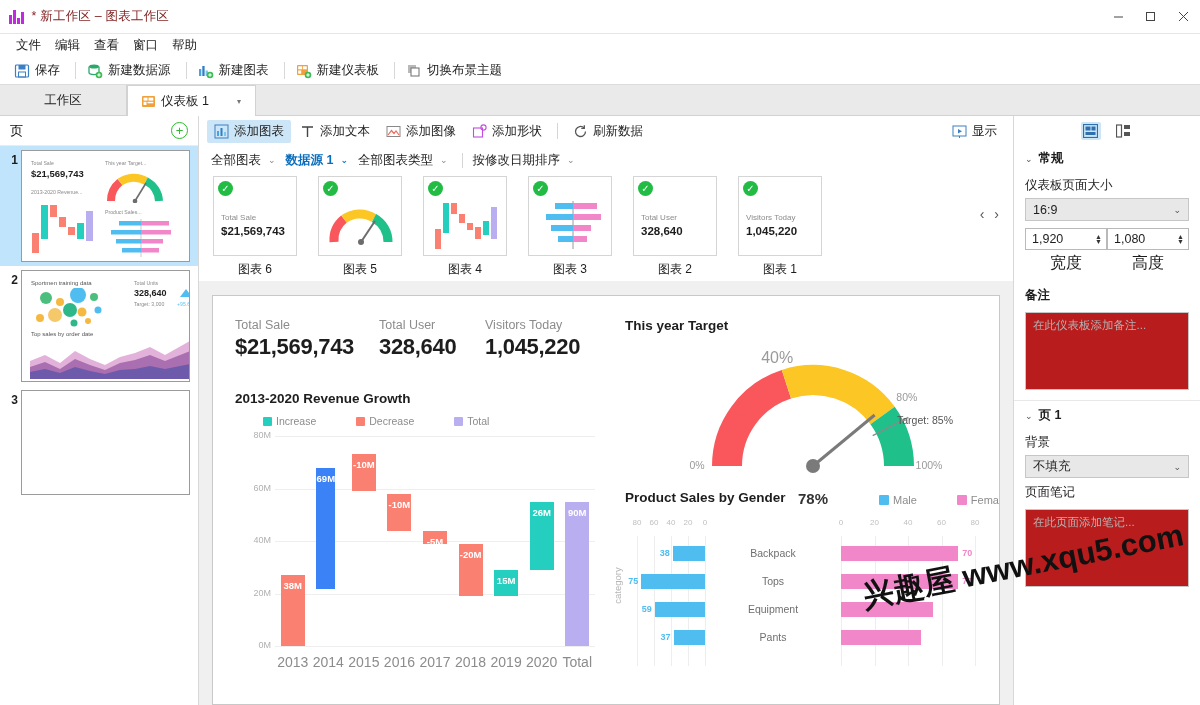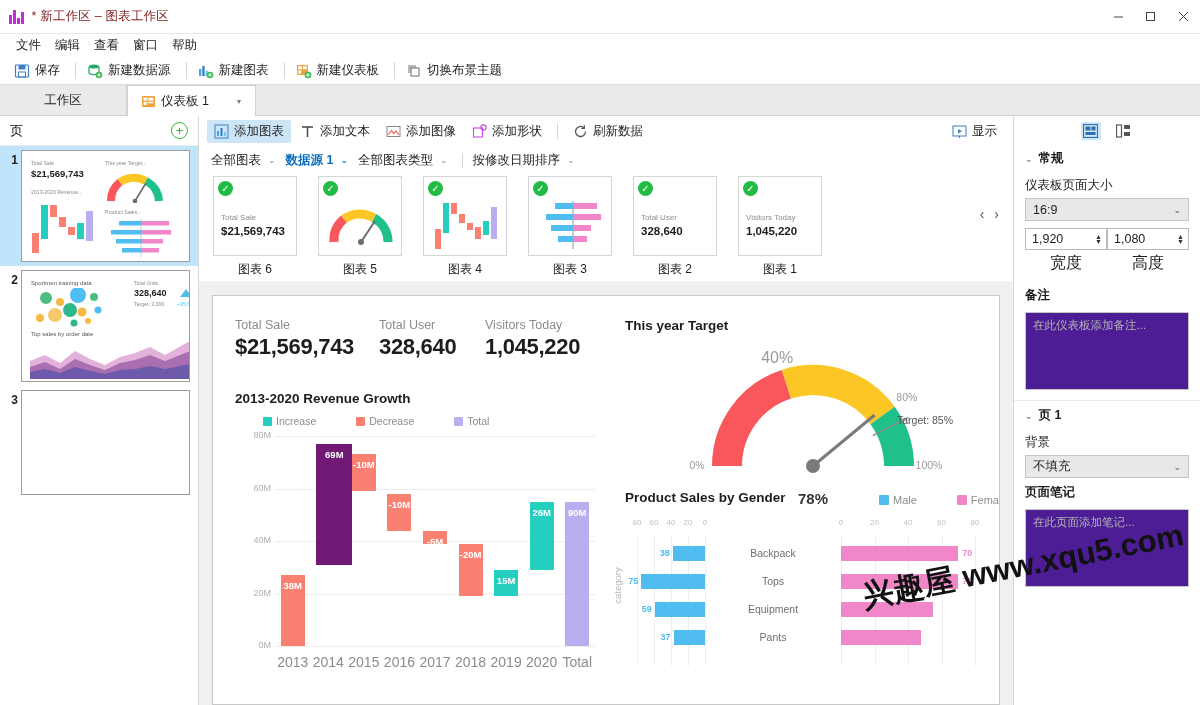--- a/index.html
+++ b/index.html
@@ -145,21 +145,21 @@
   .rlab { font-size: 12.5px; color: #1d1d1d; padding: 6px 11px 4px 11px; }
   .rsel { margin: 0 11px; height: 23px; background: #e8e8e8; border: 1px solid #c6c6c6;
           display: flex; align-items: center; padding: 0 7px; font-size: 12.5px; color: #1d1d1d; }
   .rsel .cv { margin-left: auto; font-size: 9px; color: #555; }
   .spin-row { display: flex; margin: 7px 11px 0 11px; }
   .spin { flex: 1; }
   .spin .fld { height: 22px; border: 1px solid #b9b9b9; background: #fff; display: flex; align-items: center;
                padding: 0 4px 0 6px; font-size: 12.5px; color: #1d1d1d; }
   .spin .arrows { margin-left: auto; display: flex; flex-direction: column; line-height: 5px; font-size: 7px; color: #333; }
   .spin .cap { text-align: center; font-size: 16px; color: #1d1d1d; margin-top: 3px; }
-  .rarea { margin: 4px 11px 0 11px; height: 78px; border: 1px solid #c6c6c6; background: #4c1d95;
+  .rarea { margin: 4px 11px 0 11px; height: 78px; border: 1px solid #c6c6c6; background: #b91c1c;
            font-size: 11.5px; color: #b3b3b3; padding: 5px 7px; }
   .rdiv { height: 1px; background: #e8e8e8; margin: 10px 0 2px 0; }
 
   
   .wm { position: absolute; color: #111; font-weight: bold; white-space: nowrap;
         transform: rotate(-11deg); pointer-events: none; }
   .wm1 { left: 860px; top: 545px; font-size: 31px; }
 </style>
 </head>
 <body>
@@ -573,21 +573,21 @@
             <div class="gridline" style="left:62px;top:245px;width:320px"></div>
             <div class="axlabel" style="left:28px;top:239px;width:30px;text-align:right">40M</div>
             <div class="gridline" style="left:62px;top:192.5px;width:320px"></div>
             <div class="axlabel" style="left:28px;top:186.5px;width:30px;text-align:right">60M</div>
             <div class="gridline" style="left:62px;top:140px;width:320px"></div>
             <div class="axlabel" style="left:28px;top:134px;width:30px;text-align:right">80M</div>
             <div class="bar" style="left:67.77777777777777px;top:279.125px;width:24px;height:70.875px;background:#fa8072">
               <span class="dl" style="top:5px">38M</span>
             </div>
             <div class="xtick" style="left:55.77777777777777px;top:358px;width:48px">2013</div>
-            <div class="bar" style="left:103.33333333333334px;top:148px;width:36px;height:120.75px;background:#701a75">
+            <div class="bar" style="left:103.33333333333334px;top:172px;width:19px;height:120.75px;background:#3b82f6">
               <span class="dl" style="top:5px">69M</span>
             </div>
             <div class="xtick" style="left:91.33333333333334px;top:358px;width:48px">2014</div>
             <div class="bar" style="left:138.88888888888889px;top:158.375px;width:24px;height:36.75px;background:#fa8072">
               <span class="dl" style="top:5px">-10M</span>
             </div>
             <div class="xtick" style="left:126.88888888888889px;top:358px;width:48px">2015</div>
             <div class="bar" style="left:174.44444444444446px;top:197.75px;width:24px;height:36.75px;background:#fa8072">
               <span class="dl" style="top:5px">-10M</span>
             </div>
@@ -746,19 +746,19 @@
 
     <div class="sect-h">
       <span class="cv">⌄</span>
       <span>页 1</span>
     </div>
     <div class="rlab">背景</div>
     <div class="rsel">
       <span>不填充</span>
       <span class="cv">⌄</span>
     </div>
-    <div class="rlab" style="font-weight:bold">页面笔记</div>
+    <div class="rlab" style="font-weight:normal">页面笔记</div>
     <div class="rarea">在此页面添加笔记...</div>
   </div>
 
   <div class="wm wm1">兴趣屋 www.xqu5.com</div>
 
 </div>
 
 </body></html>

